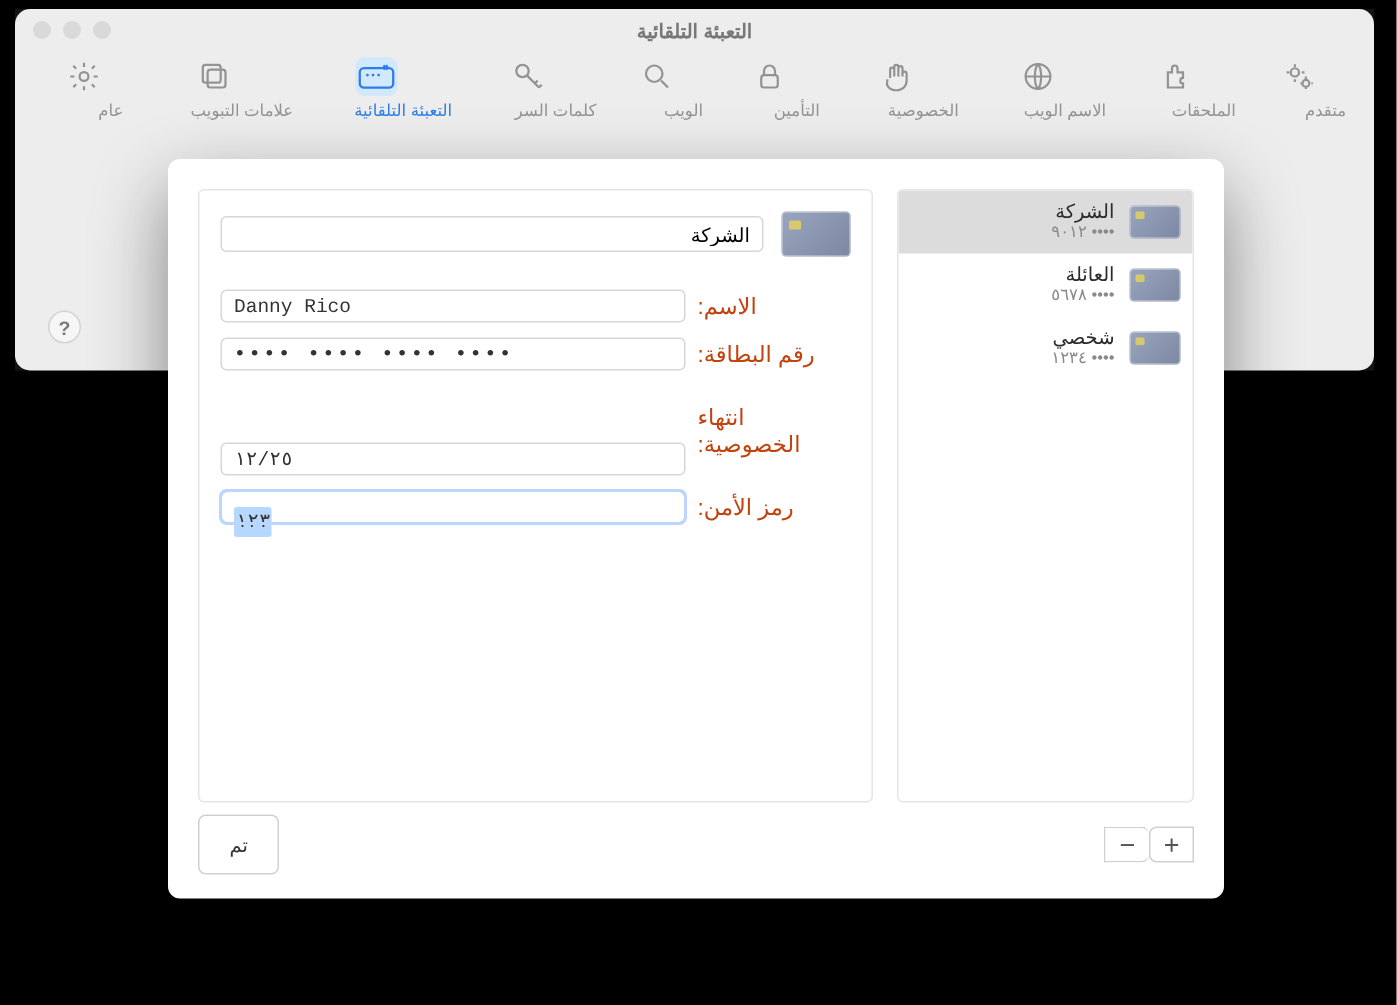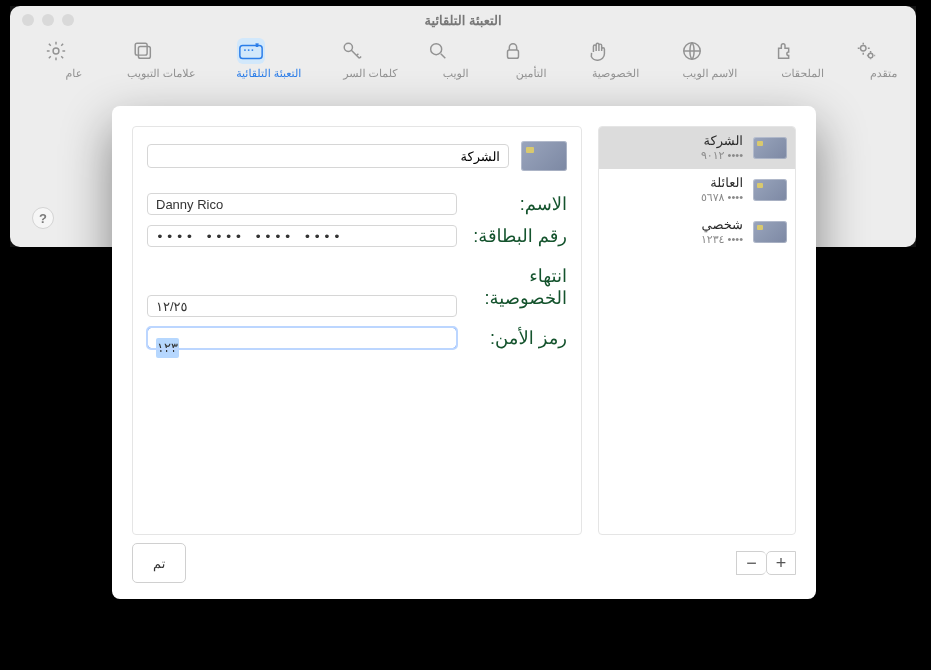--- a/index.html
+++ b/index.html
@@ -88,25 +88,25 @@
 }
 .det-head { display: flex; align-items: center; gap: 12px; margin-bottom: 12px; }
 .det-head .cc-ico { width: 46px; height: 30px; }
 .det-head .cc-ico::after { top:6px; left:5px; width:8px; height:6px; }
 .det-title-input {
   flex:1; height: 24px; border:1px solid #d6d6d6; border-radius: 4px;
   padding: 0 8px; font-size: 13px; background: #fff; text-align: right;
   font-family: inherit;
 }
 .form-row { display: flex; align-items: center; gap: 8px; }
-.form-label { width: 102px; text-align: right; color:#14532d; font-size: 18px; flex-shrink:0; }
+.form-label { width: 102px; text-align: left; color:#c2410c; font-size: 15px; flex-shrink:0; }
 .form-input {
   flex:1; height: 22px; border:1px solid #d6d6d6; border-radius: 4px;
   padding: 0 8px; font-size: 13px; background:#fff; text-align: right;
-  color:#333; font-family: Liberation Sans, sans-serif; letter-spacing: 0;
+  color:#333; font-family: Liberation Mono, monospace; letter-spacing: 0;
 }
 .form-input.mask { letter-spacing: 2px; font-family: monospace; }
 .form-input.focus {
   border-color: #3b82f6; outline: 2px solid #bcd6ff; outline-offset: -1px;
 }
 .sel-hl { background: #b6d7fe; padding: 0 1px; border-radius: 2px; display:inline-block; line-height:20px;margin-top:20px;}
 
 .sheet-bottom {
   display: flex; flex-direction: row; align-items: center; justify-content: space-between;
   padding: 8px 20px 16px;

